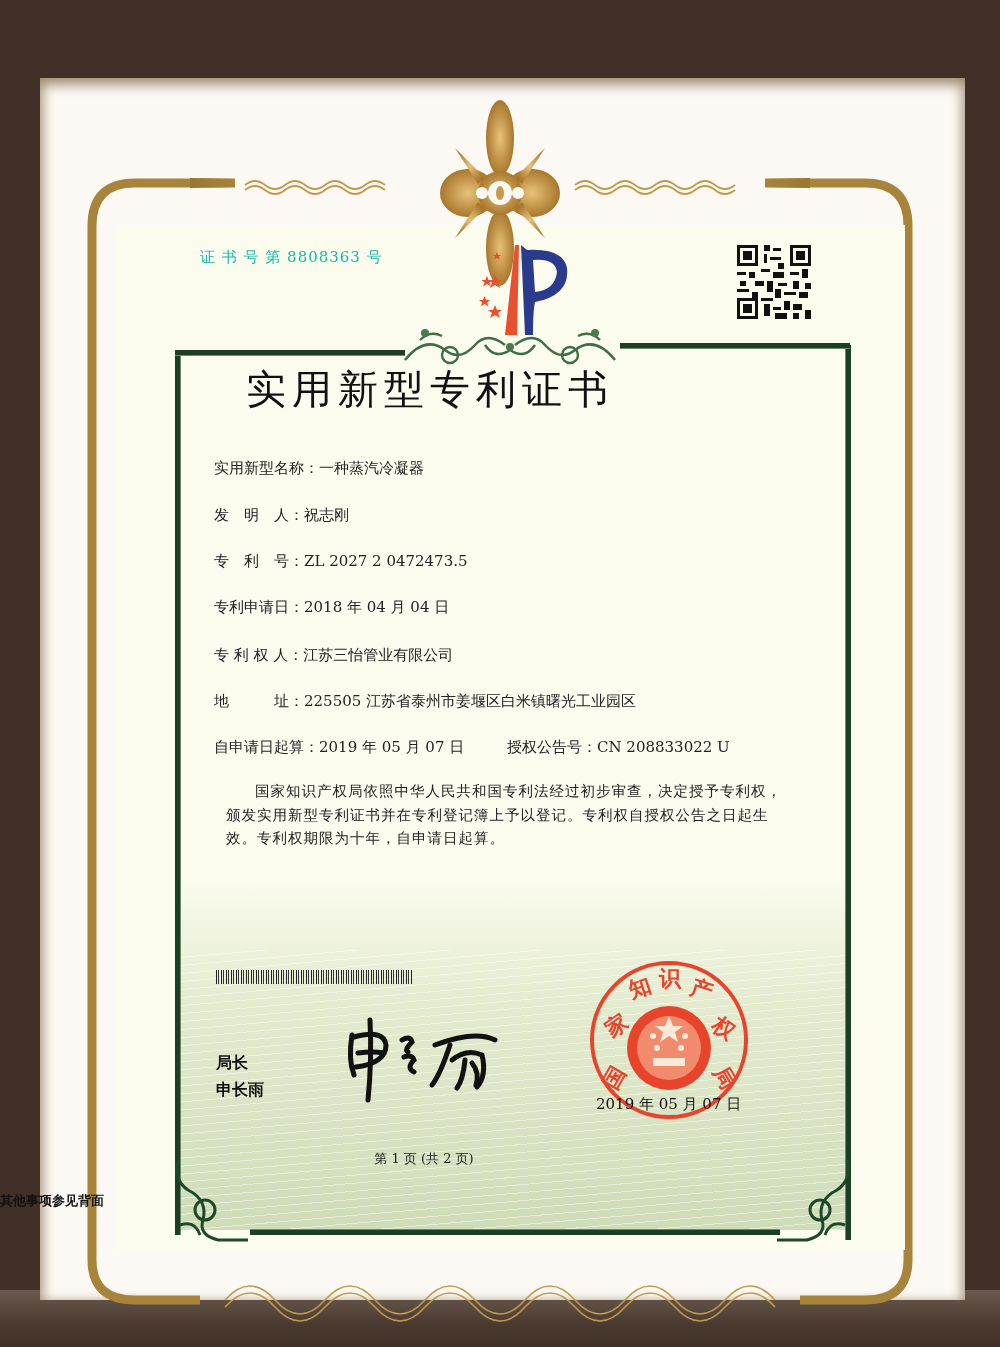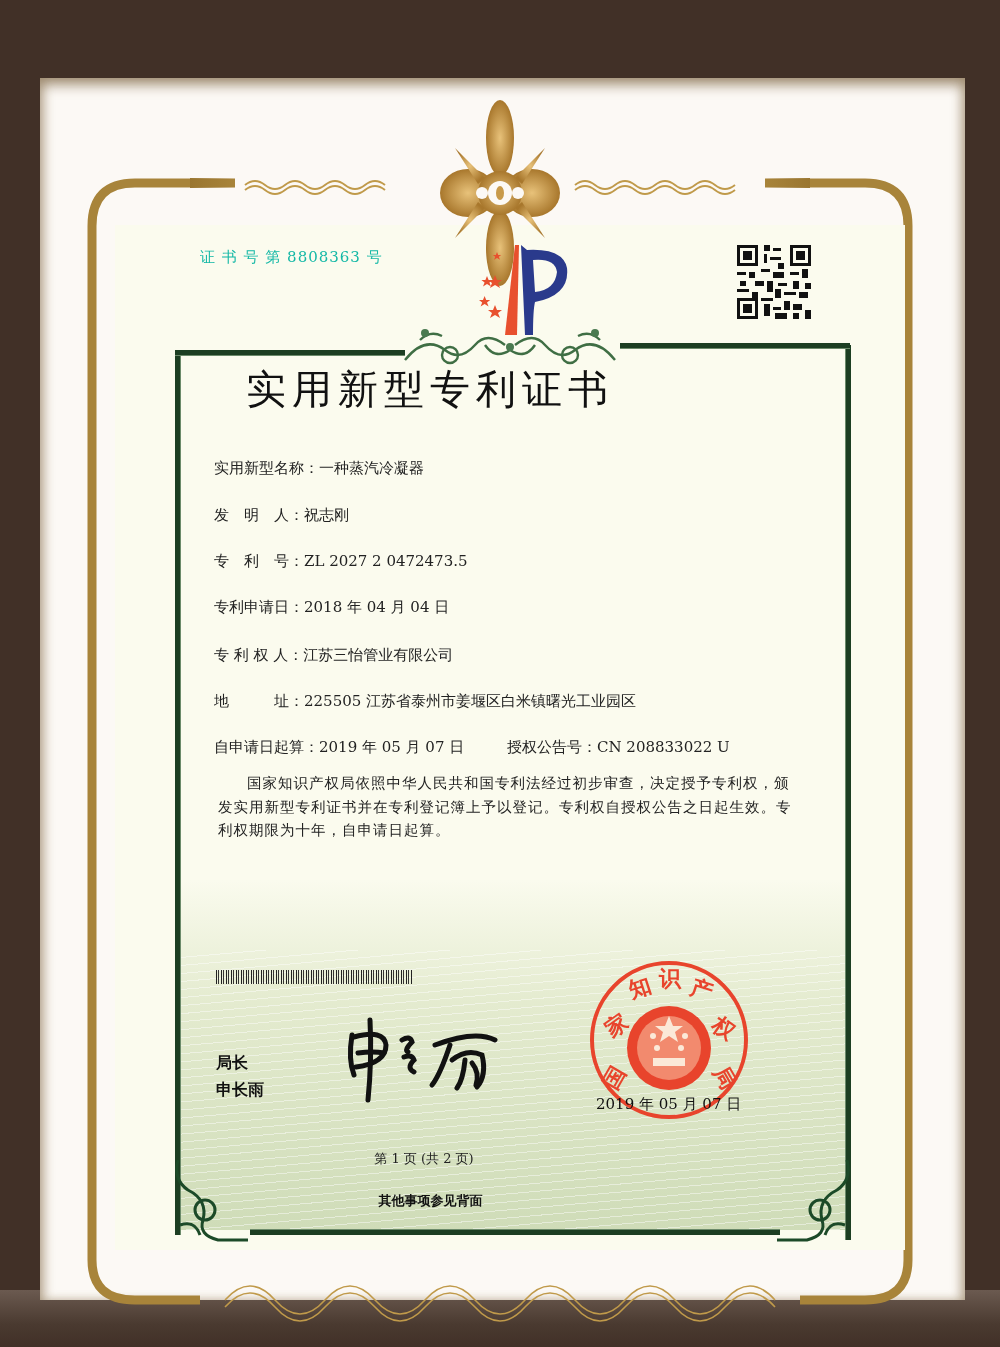--- a/index.html
+++ b/index.html
@@ -18,28 +18,28 @@
   .flower{position:absolute;left:440px;top:88px;width:120px;height:215px;}
   .top-vine{position:absolute;left:395px;top:315px;width:230px;height:70px;}
   .corner{position:absolute;width:80px;height:90px;}
   .cert-no{position:absolute;left:200px;top:248px;font-size:15px;color:#14b8a6;letter-spacing:1px;}
   .logo{position:absolute;left:455px;top:240px;width:115px;height:100px;}
   .qr{position:absolute;left:737px;top:245px;width:74px;height:74px;}
   .title{position:absolute;left:0;width:860px;top:362px;text-align:center;font-size:40px;color:#111;letter-spacing:6px;font-family:"DejaVu Sans","Liberation Sans",sans-serif;}
   .field{position:absolute;left:214px;font-size:15px;color:#222;white-space:nowrap;}
   .field .lbl{display:inline-block;}
   .body-text{position:absolute;left:214px;width:586px;font-size:14.5px;line-height:23.5px;color:#222;letter-spacing:1px;}
-  .body-text p{margin:4px;text-indent:2em;}
+  .body-text p{margin:12px;text-indent:2em;}
   .barcode{position:absolute;left:216px;top:970px;width:197px;height:14px;background:repeating-linear-gradient(90deg,#222 0 1px,transparent 1px 2px,#333 2px 3px,transparent 3px 5px);}
   .director{position:absolute;left:216px;font-size:16px;color:#111;font-family:"DejaVu Sans","Liberation Sans",sans-serif;font-weight:bold;margin-top:20px;}
   .signature{position:absolute;left:340px;top:1015px;width:180px;height:90px;}
   .seal{position:absolute;left:587px;top:958px;width:165px;height:165px;}
   .seal-date{position:absolute;left:596px;top:1095px;font-size:15px;color:#111;}
   .page-no{position:absolute;left:0;width:848px;text-align:center;top:1150px;font-size:13px;color:#222;}
-  .back-note{position:absolute;left:0;width:809px;text-align:center;top:1192px;font-size:13px;color:#111;font-weight:bold;padding-left:26px;}
+  .back-note{position:absolute;left:0;width:809px;top:1192px;font-size:13px;color:#111;font-weight:bold;}
 </style>
 </head>
 <body>
 
 <div class="outer-frame"></div>
 <div class="bottom-shadow"></div>
 <div class="mat"></div>
 
 <svg style="position:absolute;left:0;top:0" width="1000" height="1347">
   <defs>

